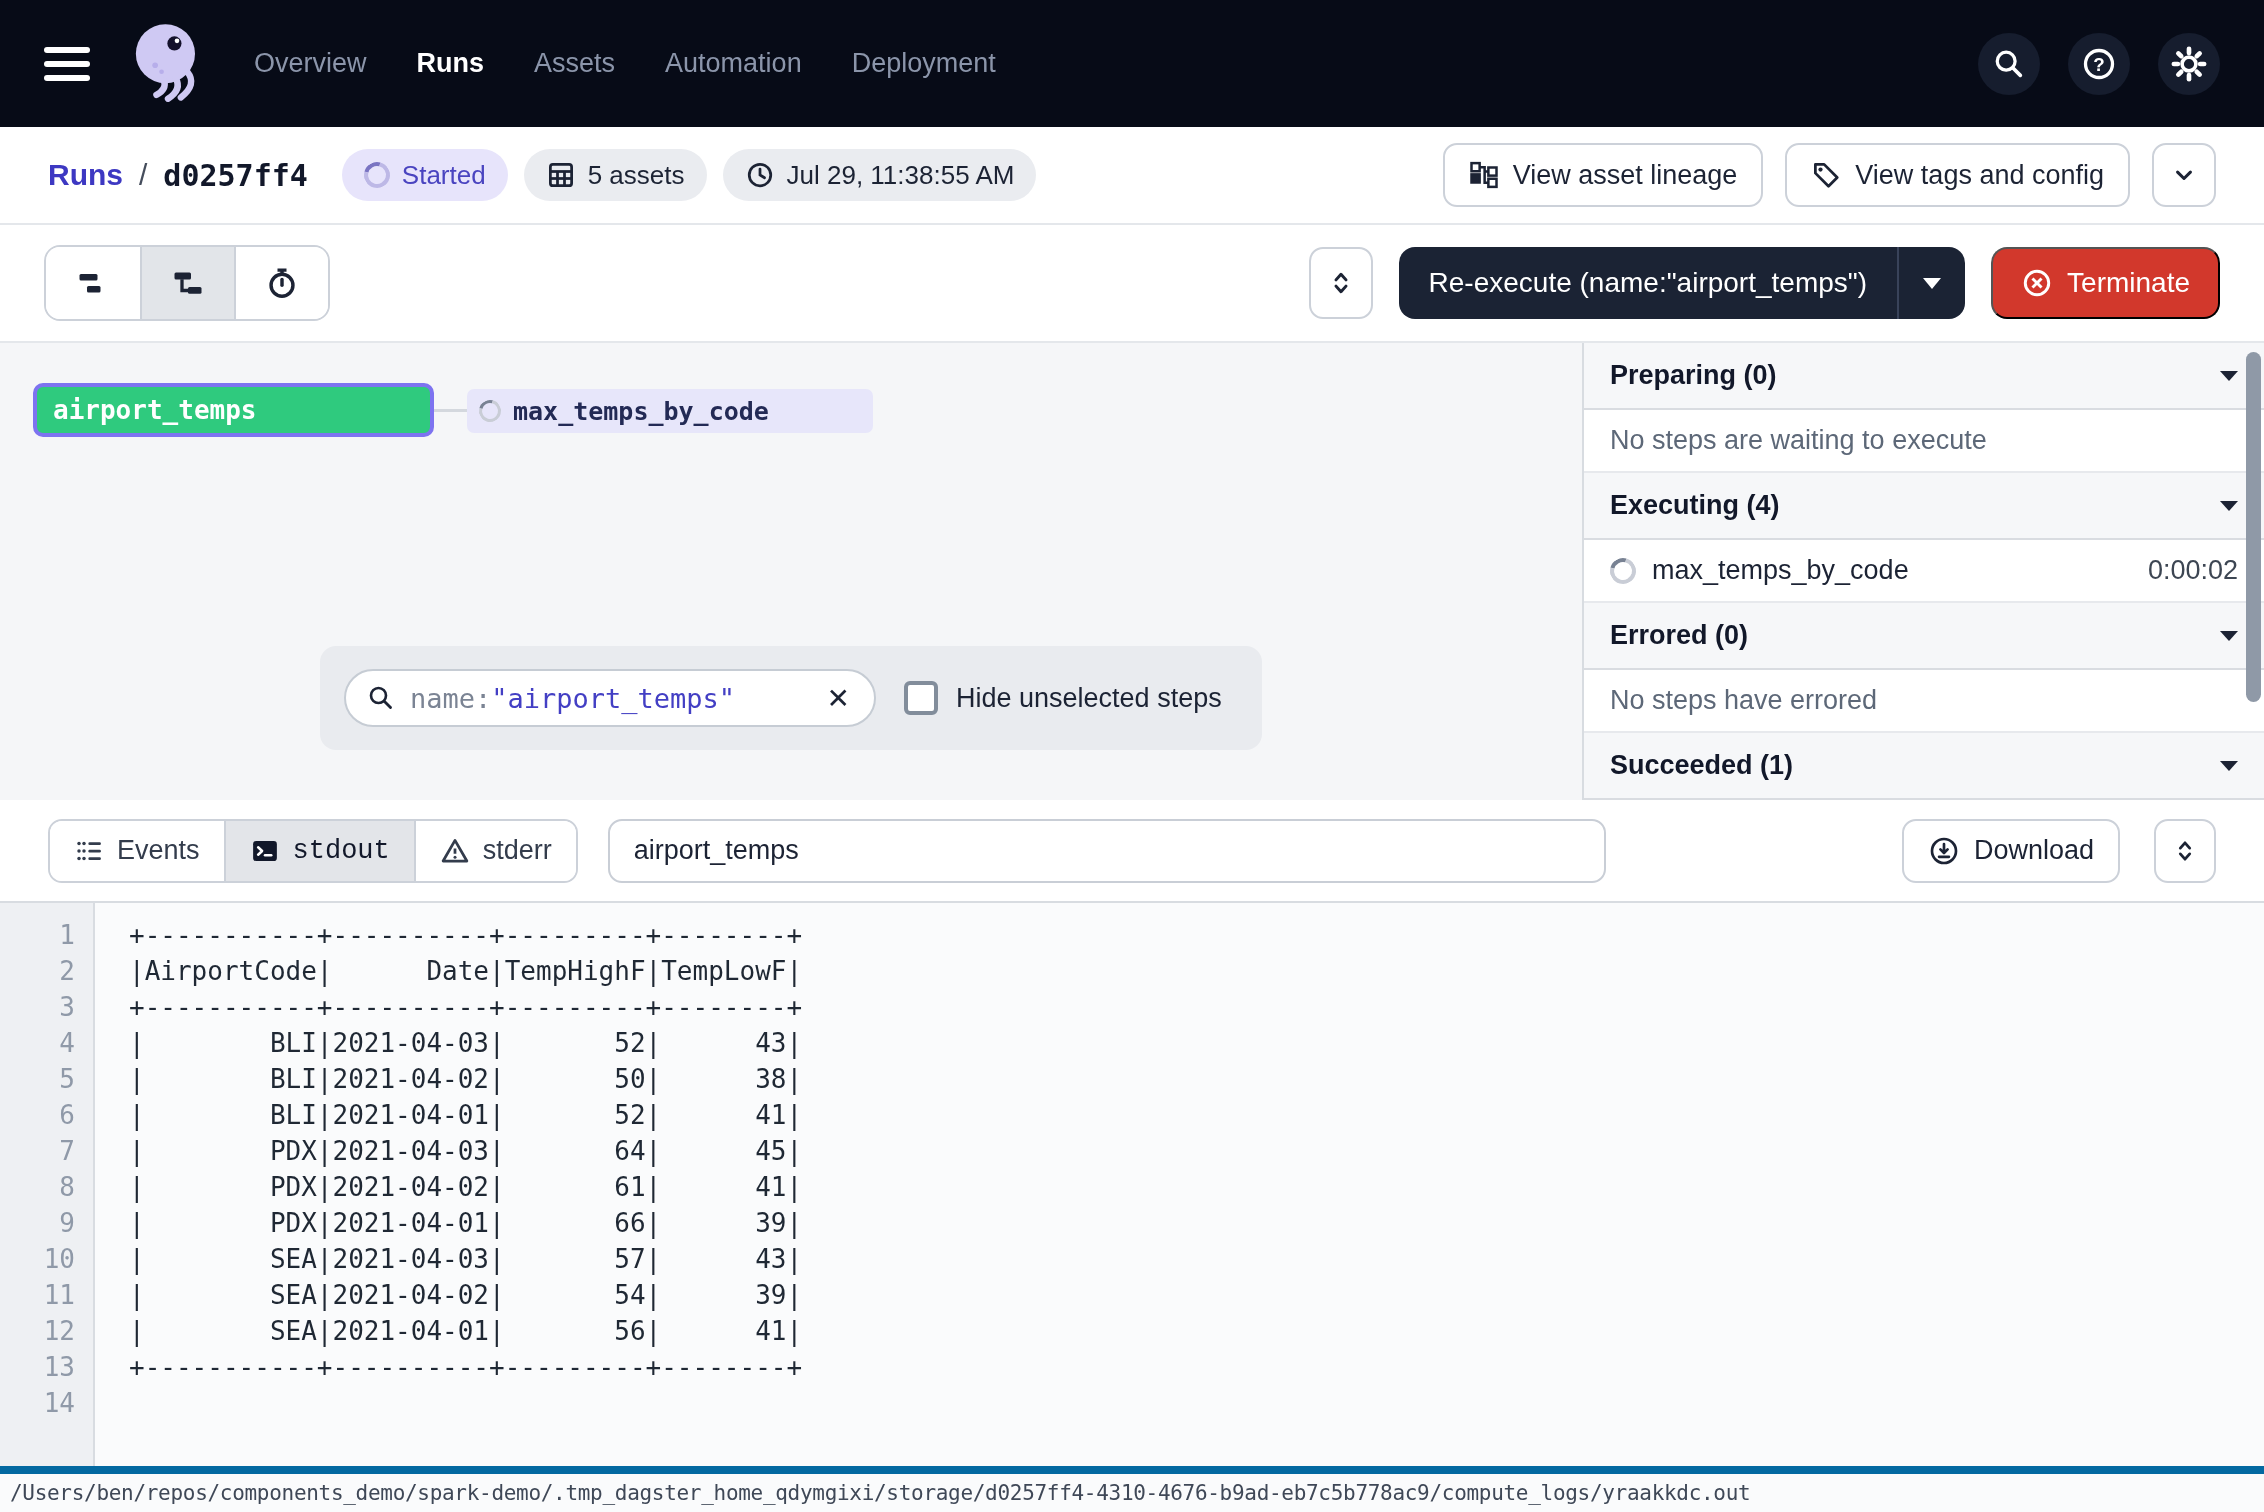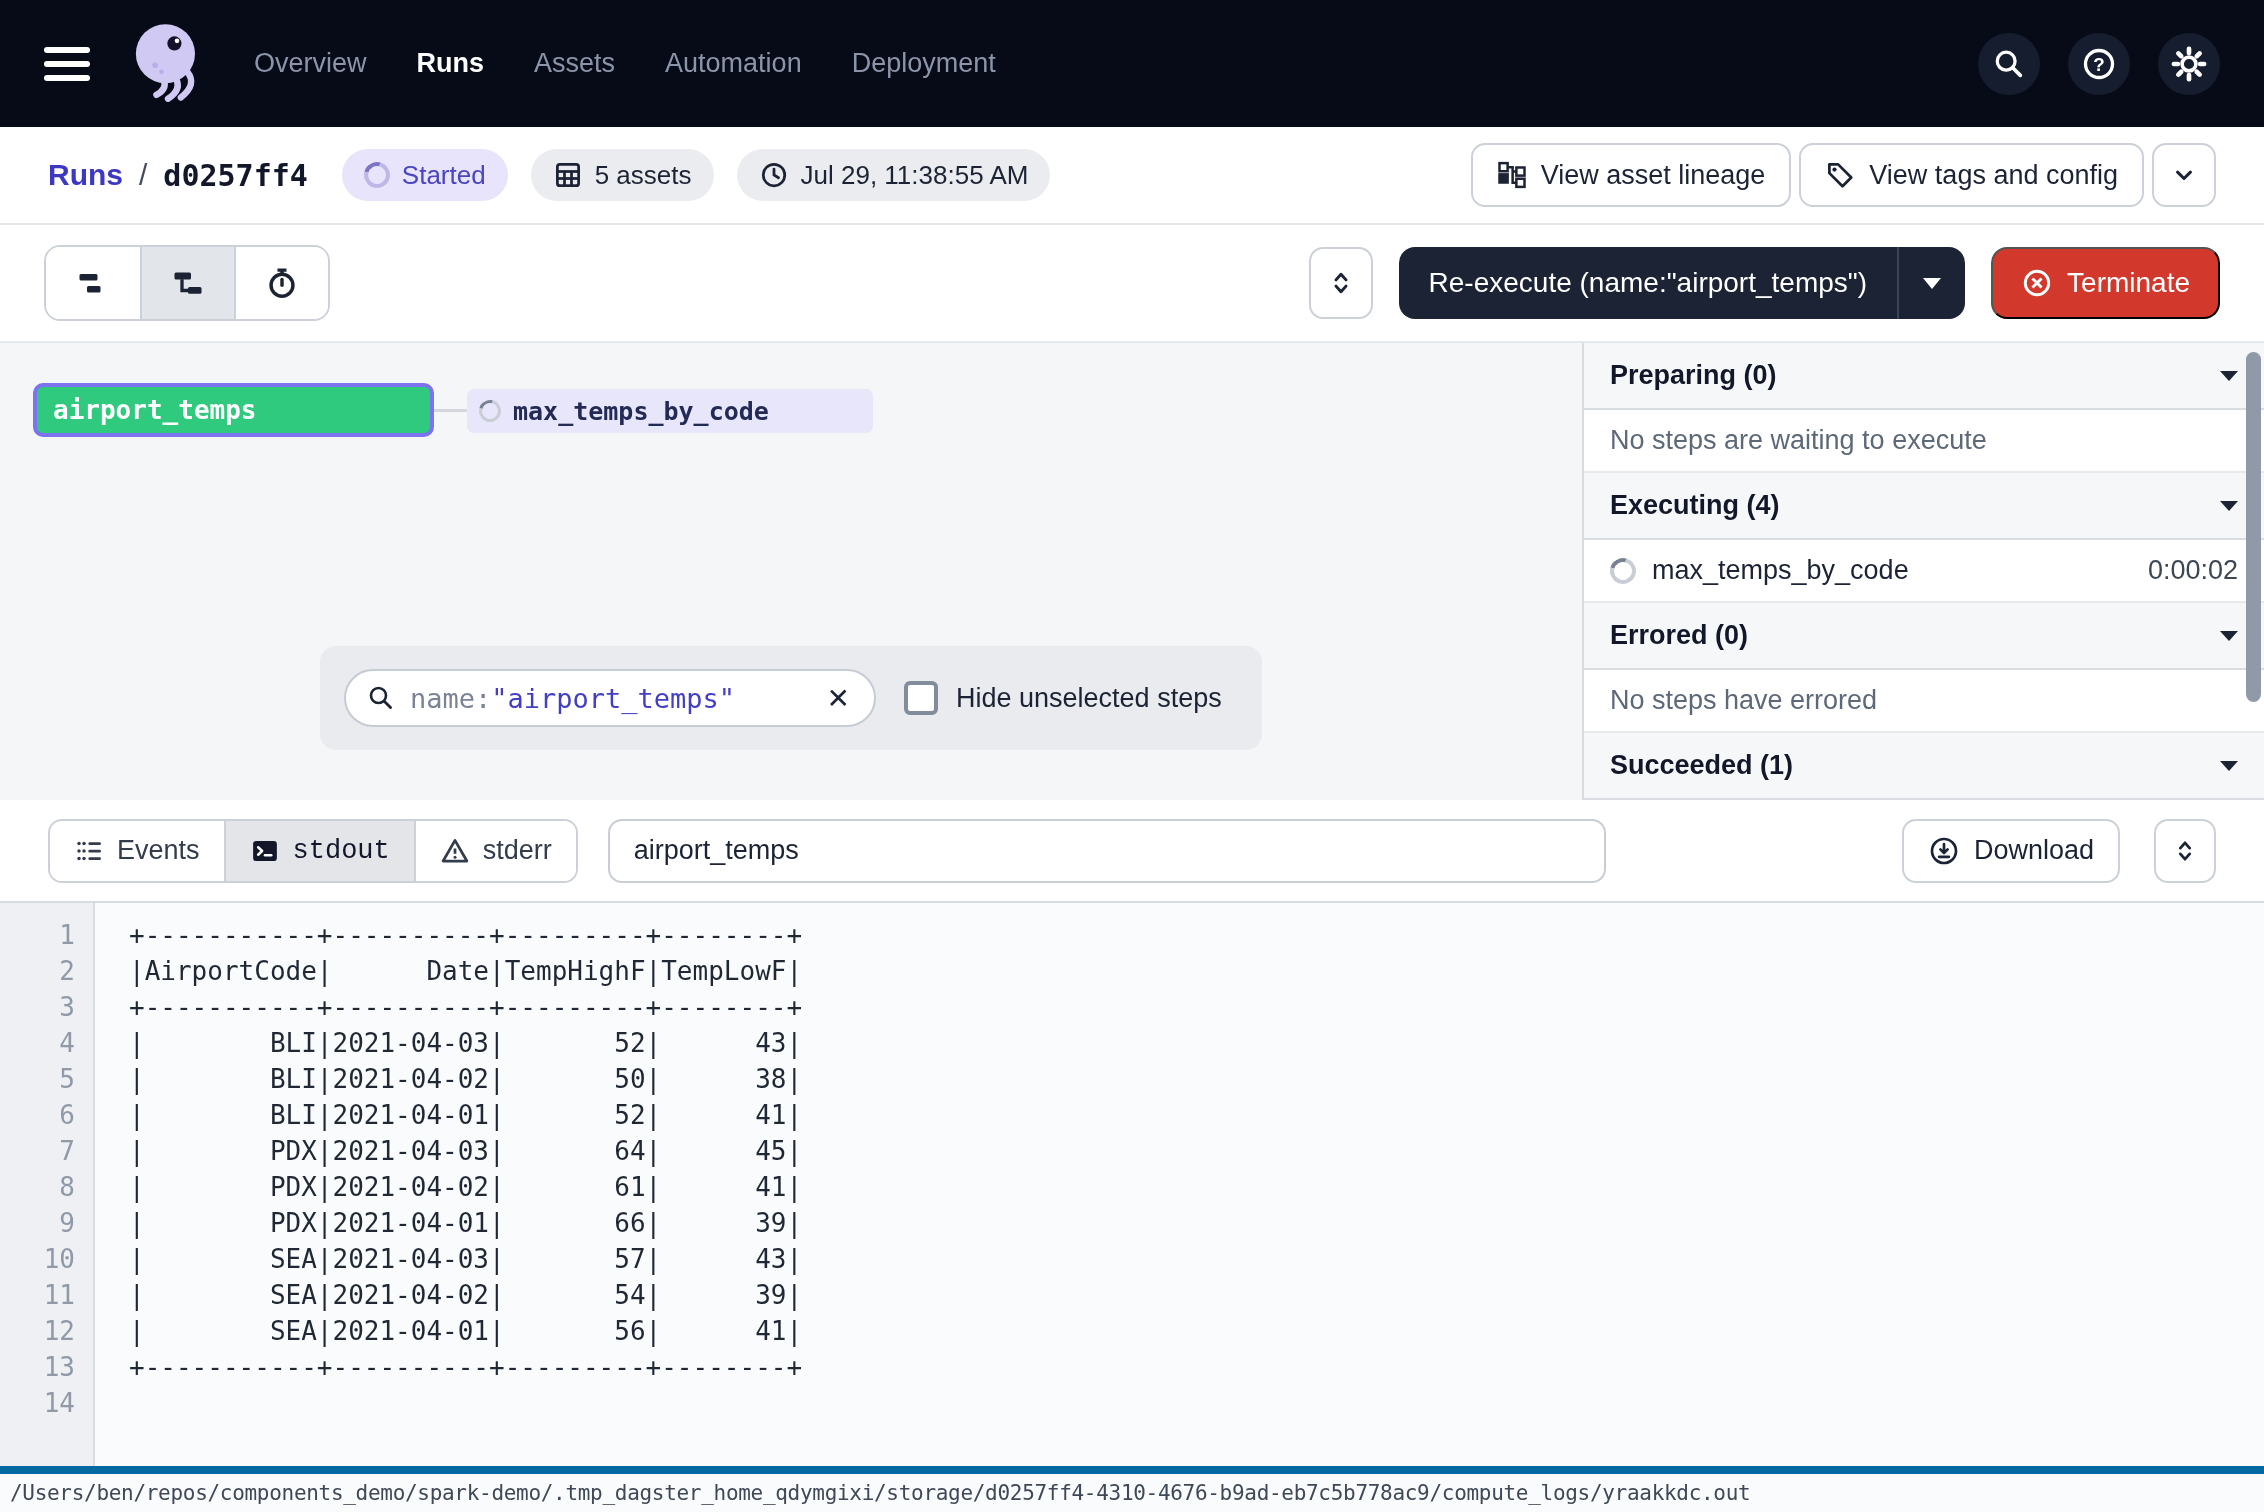--- a/index.html
+++ b/index.html
@@ -17,27 +17,27 @@
   .navlink { font-size:27px; color:#8b95aa; font-weight:500; cursor:pointer; }
   .navlink.active { color:#ffffff; font-weight:700; }
   .nav-right { margin-left:auto; display:flex; align-items:center; gap:28px; }
   .navcircle { width:62px; height:62px; border-radius:50%; background:#161d2e; display:flex; align-items:center; justify-content:center; cursor:pointer; }
 
   
   .crumbrow { position:absolute; left:0; top:127px; width:2264px; height:98px; background:#ffffff; border-bottom:2px solid #e4e7eb; display:flex; align-items:center; padding:0 48px; }
   .crumb-runs { font-size:30px; font-weight:700; color:#3d38c2; cursor:pointer; }
   .crumb-sep { font-size:30px; color:#454d5c; margin:0 16px; }
   .crumb-id { font-size:30px; font-weight:700; color:#12182a; }
-  .badges { display:flex; align-items:center; gap:23px; margin-left:34px; }
+  .badges { display:flex; align-items:center; gap:16px; margin-left:34px; }
   .badge { height:52px; border-radius:26px; display:flex; align-items:center; gap:12px; padding:0 22px; font-size:26px; }
   .badge.purple { background:#e7e4fb; color:#4a44c0; }
   .badge.gray { background:#eaecf0; color:#1c2334; }
   .spinner { width:26px; height:26px; border-radius:50%; border:4px solid #c9cdd6; border-top-color:#788293; transform:rotate(-30deg); }
   .badge.purple .spinner { border-color:#bdb8e6; border-top-color:#7a74c2; }
-  .crumb-actions { margin-left:auto; display:flex; align-items:center; gap:8px; }
+  .crumb-actions { margin-left:auto; display:flex; align-items:center; gap:22px; }
   .btn { height:64px; border-radius:14px; border:2px solid #ccd1d9; background:#ffffff; display:flex; align-items:center; gap:14px; padding:0 24px; font-size:27px; color:#1c2334; cursor:pointer; }
   .btn.iconbtn { width:64px; padding:0; justify-content:center; }
 
   
   .runbar { position:absolute; left:0; top:225px; width:2264px; height:118px; background:#ffffff; border-bottom:2px solid #e4e7eb; display:flex; align-items:center; padding:0 44px; }
   .seg3 { display:flex; height:76px; border:2px solid #ccd1d9; border-radius:16px; overflow:hidden; background:#ffffff; }
   .seg3 .seg { width:94px; display:flex; align-items:center; justify-content:center; cursor:pointer; background:#ffffff; }
   .seg3 .seg + .seg { border-left:2px solid #ccd1d9; }
   .seg3 .seg.sel { background:#e2e5e9; }
   .runbar-right { margin-left:auto; display:flex; align-items:center; gap:26px; }

